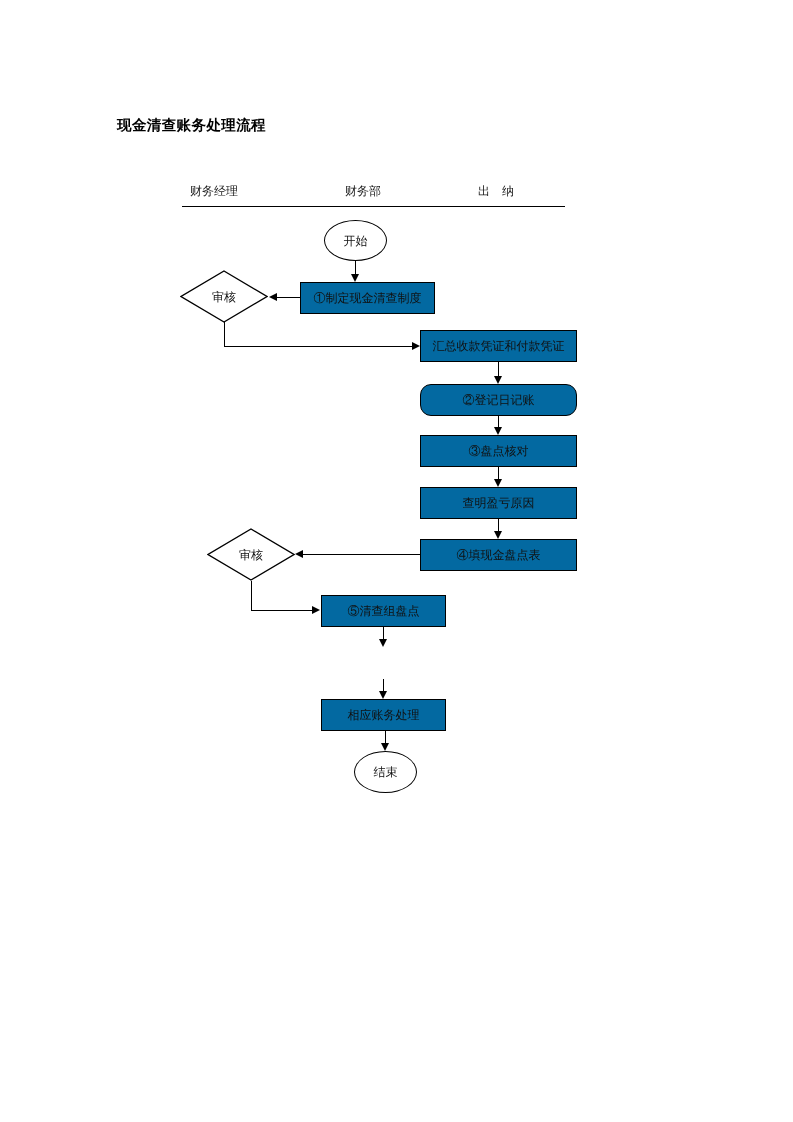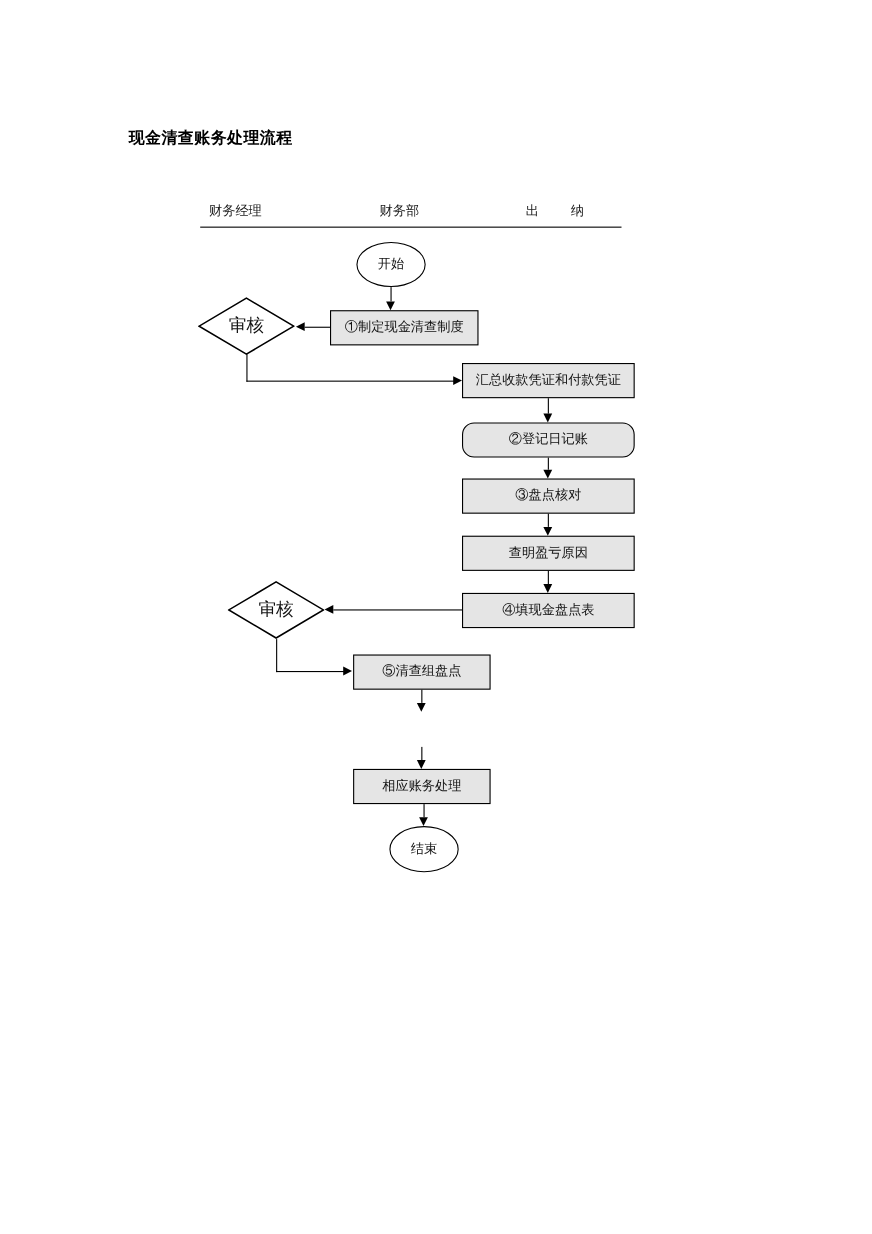--- a/index.html
+++ b/index.html
@@ -13,21 +13,20 @@
     position: relative;
     font-family: "Liberation Serif", "DejaVu Serif", serif;
     color: #000000;
     overflow: hidden;
   }
   .page {
     position: absolute;
     left: 0; top: 0;
     width: 793px;
     height: 814px;
-    font-family: Liberation Mono, monospace;
   }
   #doc-title {
     position: absolute;
     left: 117px;
     top: 116px;
     font-size: 14.5px;
     font-weight: bold;
     letter-spacing: 0.4px;
     white-space: nowrap;
   }
@@ -55,40 +54,40 @@
     display: flex;
     align-items: center;
     justify-content: center;
     font-size: 12px;
     line-height: 1;
     white-space: nowrap;
     color: #111;
   }
   .box {
     border: 1.2px solid #000;
-    background: #e5e5e5;
+    background: #0369a1;
   }
   .oval {
     border: 1.2px solid #000;
     border-radius: 50%;
     background: #fff;
   }
   .diamond {
     background: transparent;
   }
   .diamond .dia-shape {
     position: absolute;
     left: 0; top: 0;
     width: 100%;
     height: 100%;
   }
   .diamond .dia-label {
     position: relative;
     z-index: 2;
-    font-size: 16px;
+    font-size: 12px;
   }
   
   .conn {
     position: absolute;
     background: #000;
   }
   .v { width: 1.3px; }
   .h { height: 1.3px; }
   .arrowhead {
     position: absolute;

